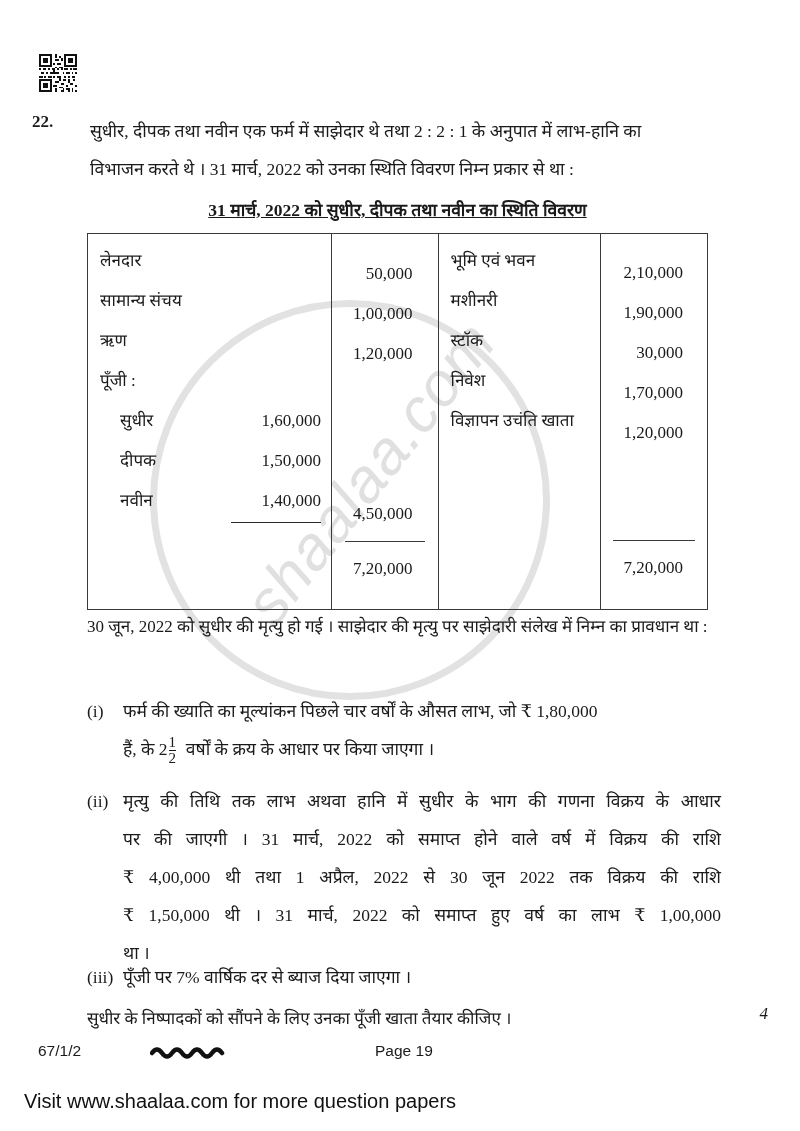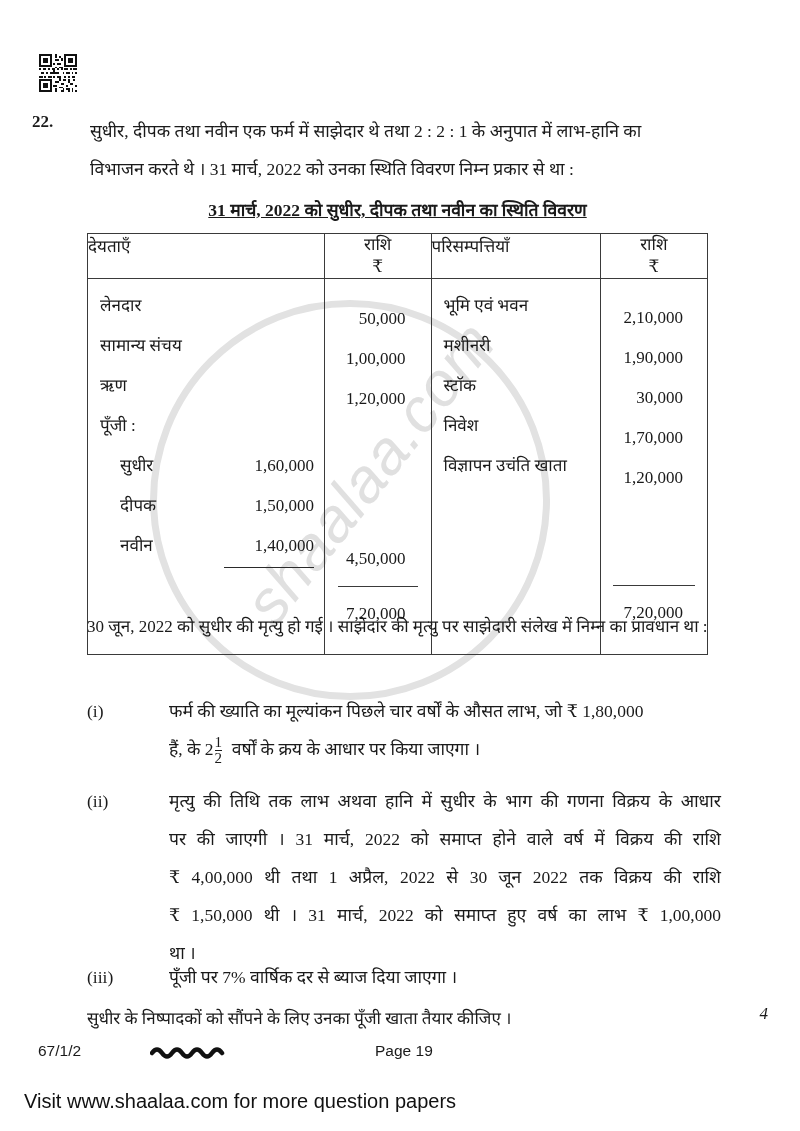--- a/index.html
+++ b/index.html
@@ -104,21 +104,21 @@
   table.bs .c-amt   { width: 103px; }
   table.bs .c-lbl2  { width: 187px; }
   table.bs .c-amt2  { width: 108px; }
 
   .cellpad  { padding: 7px 10px 7px 12px; }
   .cellpadr { padding: 7px 12px 7px 8px; text-align: right; }
   .hd       { text-align: center; line-height: 22px; padding: 7px 6px; }
   .hd-l     { text-align: left; padding: 7px 10px 7px 12px; }
 
   .cap-list { line-height: 40px; }
-  .cap-row  { display: flex; }
+  .cap-row  { display: flex; gap: 7px; }
   .cap-row .nm  { width: 124px; padding-left: 20px; }
   .cap-row .amt { width: 90px; text-align: right; }
   .cap-row.ul .amt {
     border-bottom: 1.6px solid #2a2a2a;
     padding-bottom: 1px;
   }
 
   
   .para {
     position: absolute;
@@ -133,21 +133,21 @@
     left: 87px;
     width: 634px;
     font-size: 17.5px;
     line-height: 38px;
   }
   .item .mk {
     position: absolute;
     left: 0; top: 0;
     width: 54px;
   }
-  .item .tx { margin-left: 82px; display: block; }
+  .item .tx { margin-left: 36px; display: block; }
   .item .tx .ln { display: block; }
   .justify .ln { text-align: justify; text-align-last: justify; }
   .justify .ln.last { text-align: left; text-align-last: left; }
 
   .frac {
     display: inline-block;
     vertical-align: -0.55em;
     text-align: center;
     font-size: 15px;
     line-height: 1.02;
@@ -274,32 +274,20 @@
       <div class="q-body">
         <span class="ln">सुधीर, दीपक तथा नवीन एक फर्म में साझेदार थे तथा 2 : 2 : 1 के अनुपात में लाभ-हानि का</span>
         <span class="ln">विभाजन करते थे । 31 मार्च, 2022 को उनका स्थिति विवरण निम्न प्रकार से था :</span>
       </div>
     </div>
 
     <div class="tbl-title">31 मार्च, 2022 को सुधीर, दीपक तथा नवीन का स्थिति विवरण</div>
 
     <table class="bs">
       <tbody>
-          <tr>
-        <th class="c-lbl hd-l">देयताएँ</th>
-        <th class="c-amt hd">
-          <span>राशि</span><br>
-          <span>₹</span>
-        </th>
-        <th class="c-lbl2 hd-l">परिसम्पत्तियाँ</th>
-        <th class="c-amt2 hd">
-          <span>राशि</span><br>
-          <span>₹</span>
-        </th>
-      </tr>
 
       <tr>
 
         <td class="c-lbl">
           <div class="cellpad" style="line-height:40px;">
             <div>लेनदार</div>
             <div>सामान्य संचय</div>
             <div>ऋण</div>
             <div>पूँजी :</div>
             <div class="cap-list">

